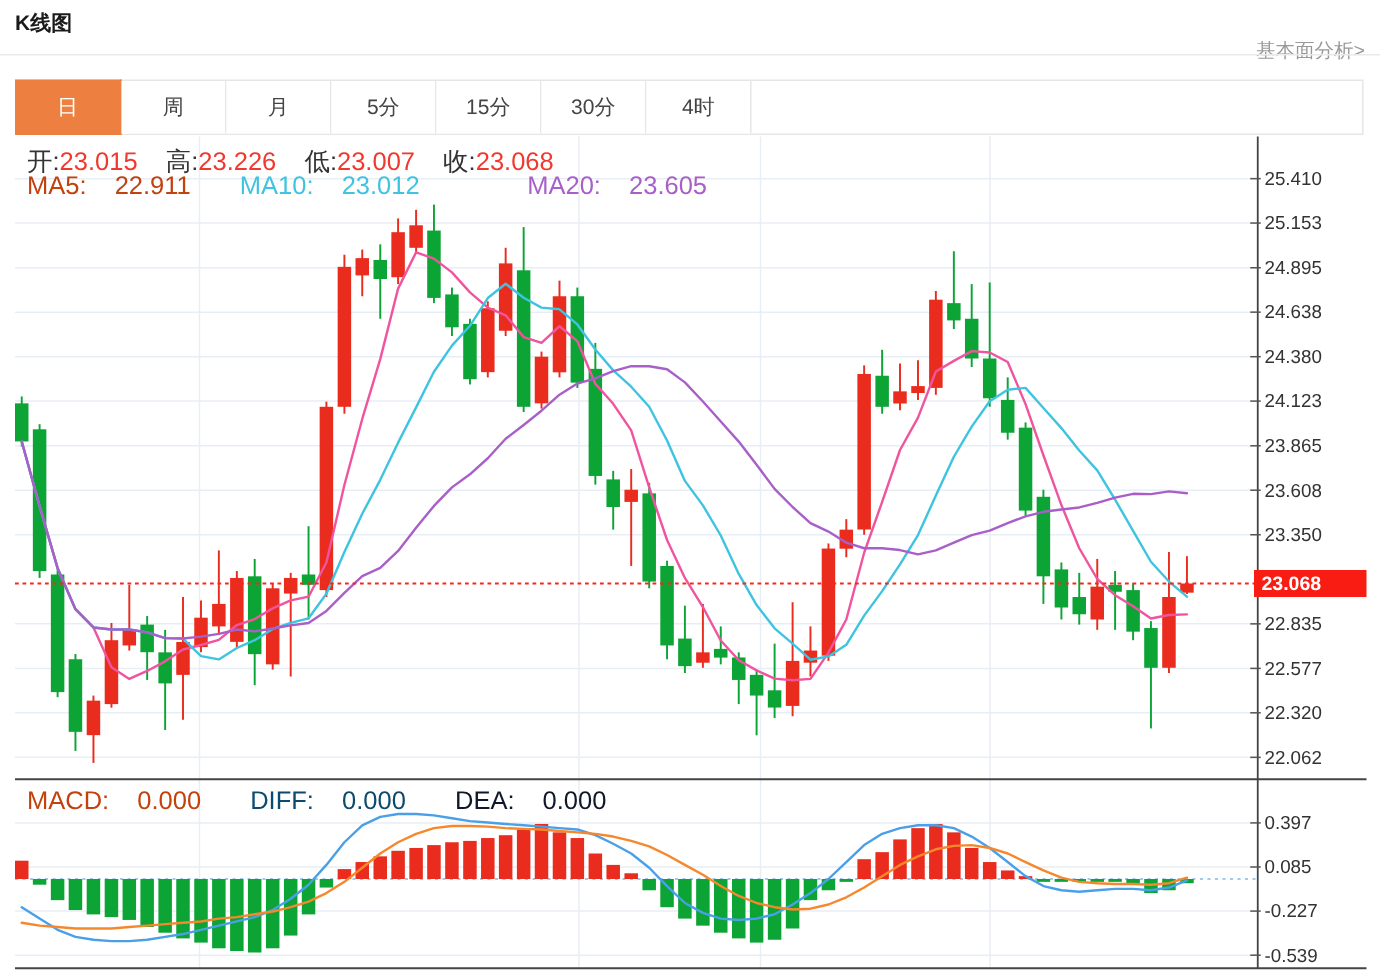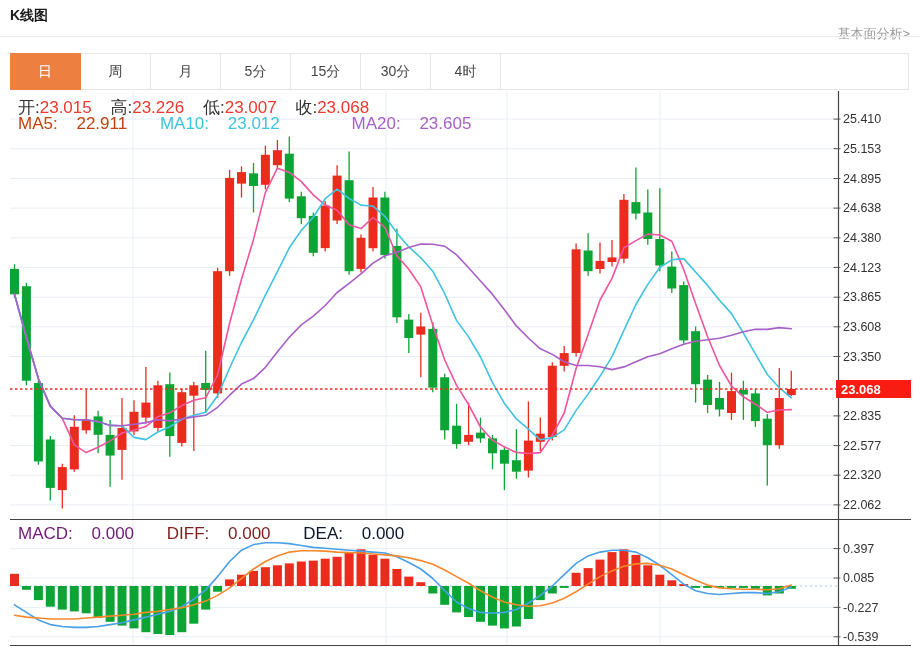--- a/index.html
+++ b/index.html
@@ -480,18 +480,18 @@
     <span>收:</span><span class="v">23.068</span>
   </div>
 
   <div class="overlay ma-row">
     <span id="ma5span" style="color: #c2410c;"><span>MA5:</span> <span>22.911</span></span>
     <span id="ma10span" style="color: rgb(62, 195, 224);"><span>MA10:</span> <span>23.012</span></span>
     <span id="ma20span" style="color: rgb(168, 95, 200); margin-left: 39px;"><span>MA20:</span> <span>23.605</span></span>
   </div>
 
   <div class="overlay macd-row">
-    <span id="macdspan" style="color: #701a75;"><span>MACD:</span> <span>0.000</span></span>
-    <span id="diffspan" style="color: #7f1d1d; text-align: center;"><span>DIFF:</span> <span>0.000</span></span>
+    <span id="macdspan" style="color: #c2410c;"><span>MACD:</span> <span>0.000</span></span>
+    <span id="diffspan" style="color: #0c4a6e; text-align: center;"><span>DIFF:</span> <span>0.000</span></span>
     <span id="deaspan" style="color: #0f172a;"><span>DEA:</span> <span>0.000</span></span>
   </div>
 
 </div>
 
 </body></html>

